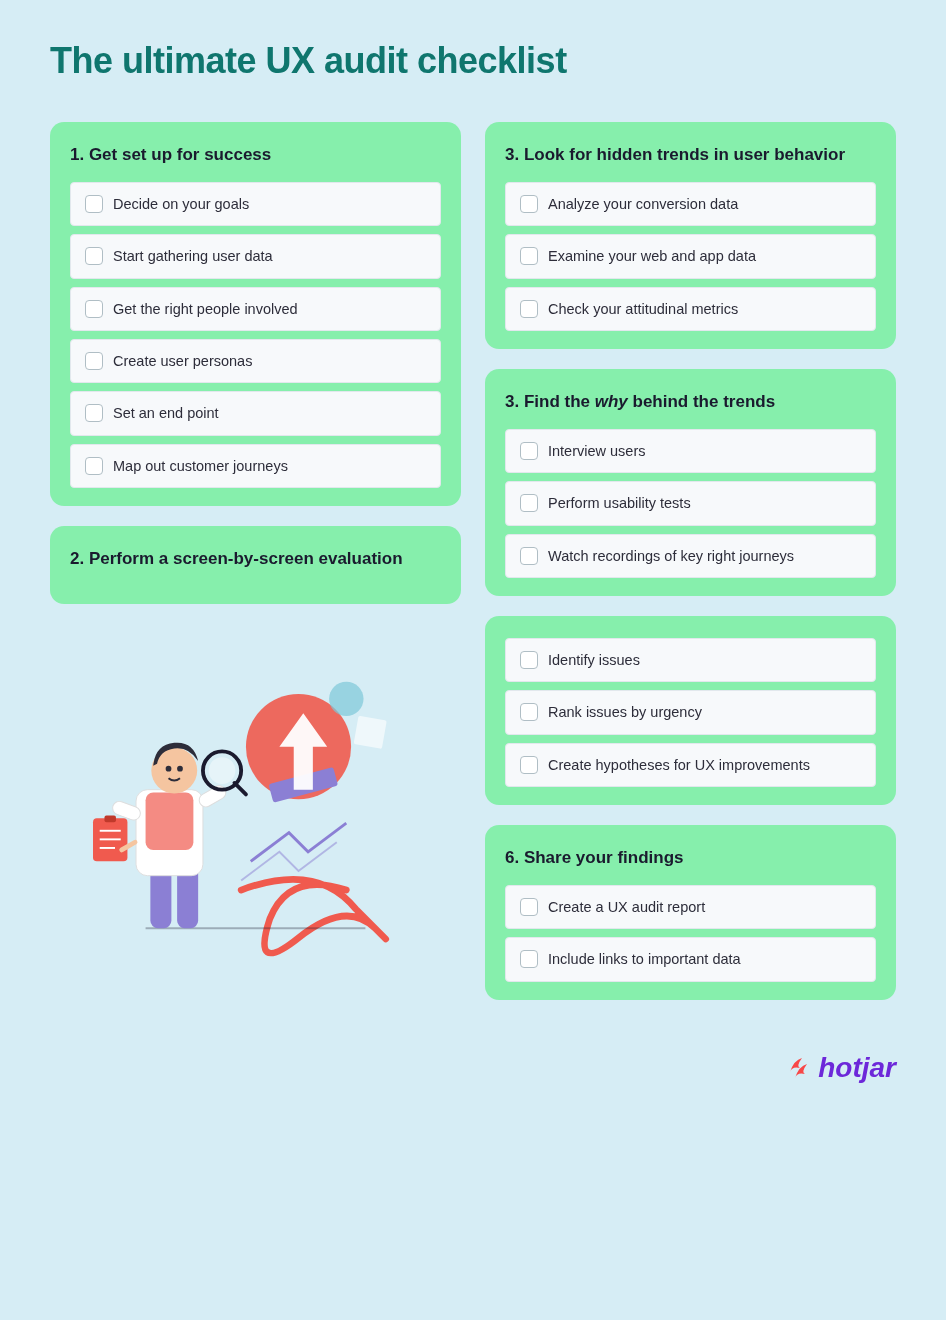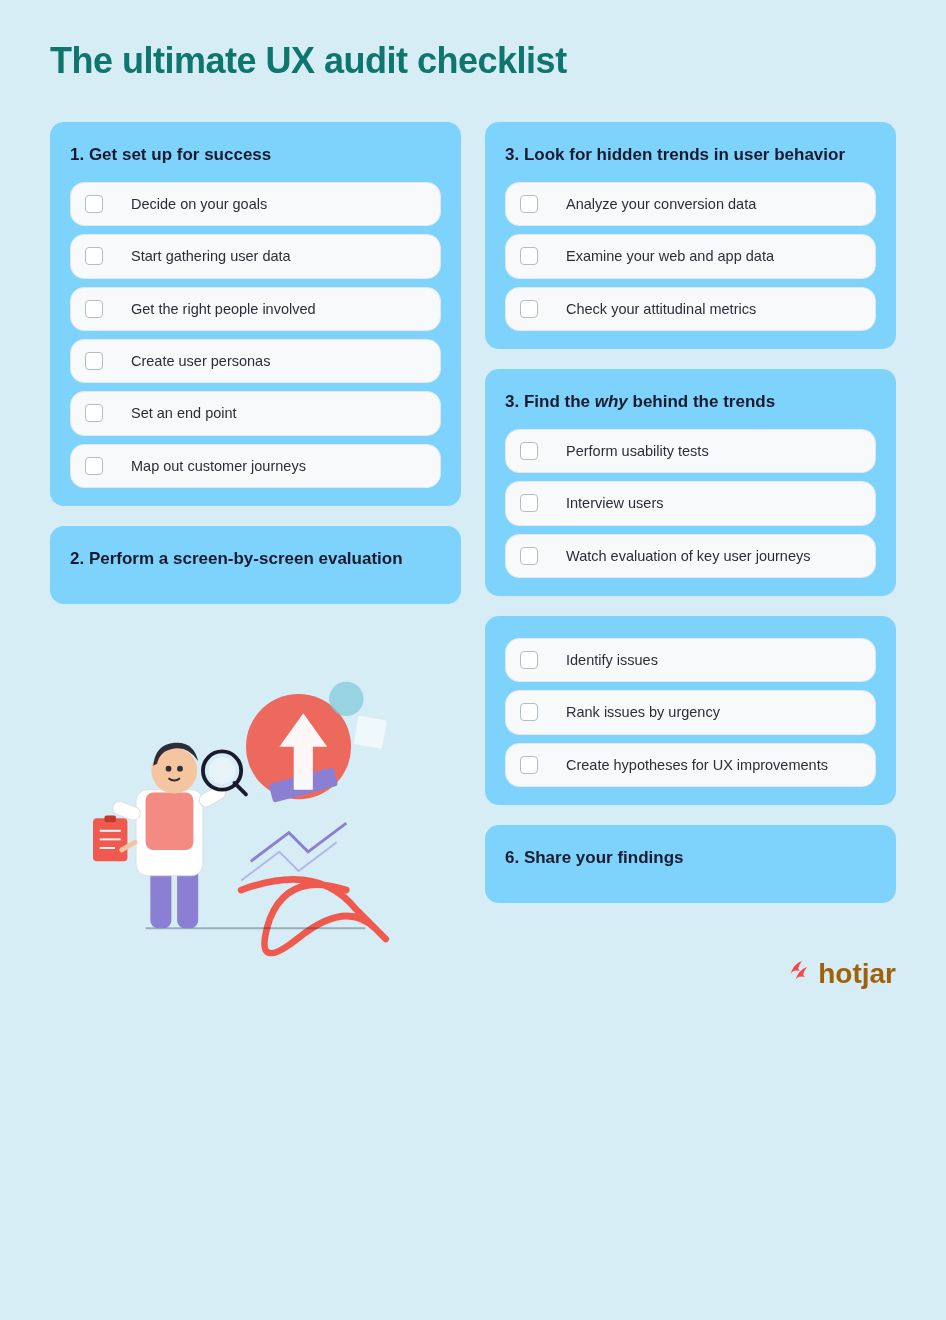--- a/index.html
+++ b/index.html
@@ -34,21 +34,21 @@
     }
 
     .col-right {
       flex: 1;
       display: flex;
       flex-direction: column;
       gap: 20px;
     }
 
     .section-card {
-      background: #7dd3fc;
+      background: #86efac;
       border-radius: 14px;
       padding: 22px 20px 18px 20px;
     }
 
     .section-title {
       font-size: 17px;
       font-weight: 800;
       color: #1a1a2e;
       margin-bottom: 16px;
       line-height: 1.3;
@@ -59,24 +59,24 @@
 
     .checklist {
       display: flex;
       flex-direction: column;
       gap: 8px;
     }
 
     .checklist-item {
       display: flex;
       align-items: flex-start;
-      gap: 28px;
+      gap: 10px;
       background: #f7f9fb;
       border: 1.5px solid #e2e8ed;
-      border-radius: 14px;
+      border-radius: 4px;
       padding: 11px 14px;
       font-size: 14.5px;
       color: #2d2d3a;
       line-height: 1.4;
     }
 
     .checkbox {
       width: 18px;
       height: 18px;
       border: 1.5px solid #b0bec5;
@@ -102,25 +102,26 @@
     .hotjar-branding {
       display: flex;
       align-items: center;
       justify-content: flex-end;
       margin-top: 30px;
       gap: 8px;
     }
 
     .hotjar-logo {
       display: flex;
-      align-items: flex-end;
+      align-items: center;
       gap: 6px;
       font-size: 28px;
       font-weight: 800;
-      color: #a16207;
+      color: #6d28d9;
+      font-style: italic;
     }
 
     .hotjar-icon {
       color: #f84747;
       font-size: 26px;
     }
   </style>
 </head>
 <body>
 
@@ -239,29 +240,29 @@
       </div>
     </div>
 
     <div class="section-card">
       <div class="section-title">
         <span>3.  Find the </span><em>why</em><span> behind the trends</span>
       </div>
       <div class="checklist">
         <div class="checklist-item">
           <div class="checkbox"></div>
+          <span>Interview users</span>
+        </div>
+        <div class="checklist-item">
+          <div class="checkbox"></div>
           <span>Perform usability tests</span>
         </div>
         <div class="checklist-item">
           <div class="checkbox"></div>
-          <span>Interview users</span>
-        </div>
-        <div class="checklist-item">
-          <div class="checkbox"></div>
-          <span>Watch evaluation of key user journeys</span>
+          <span>Watch recordings of key right journeys</span>
         </div>
       </div>
     </div>
 
     <div class="section-card">
       <div class="checklist">
         <div class="checklist-item">
           <div class="checkbox"></div>
           <span>Identify issues</span>
         </div>
@@ -271,20 +272,30 @@
         </div>
         <div class="checklist-item">
           <div class="checkbox"></div>
           <span>Create hypotheses for UX improvements</span>
         </div>
       </div>
     </div>
 
     <div class="section-card">
       <div class="section-title">6.  Share your findings</div>
+      <div class="checklist">
+        <div class="checklist-item">
+          <div class="checkbox"></div>
+          <span>Create a UX audit report</span>
+        </div>
+        <div class="checklist-item">
+          <div class="checkbox"></div>
+          <span>Include links to important data</span>
+        </div>
+      </div>
     </div>
 
     <div class="hotjar-branding">
       <div class="hotjar-logo">
         <span class="hotjar-icon">
           <svg width="30" height="30" viewBox="0 0 30 30" fill="none" xmlns="http://www.w3.org/2000/svg">
             <path d="M8 22 Q12 10 20 8 Q14 16 18 18 Q10 16 8 22Z" fill="#f84747"></path>
             <path d="M13 28 Q17 16 25 14 Q19 22 23 24 Q15 22 13 28Z" fill="#f84747"></path>
           </svg>
         </span>

